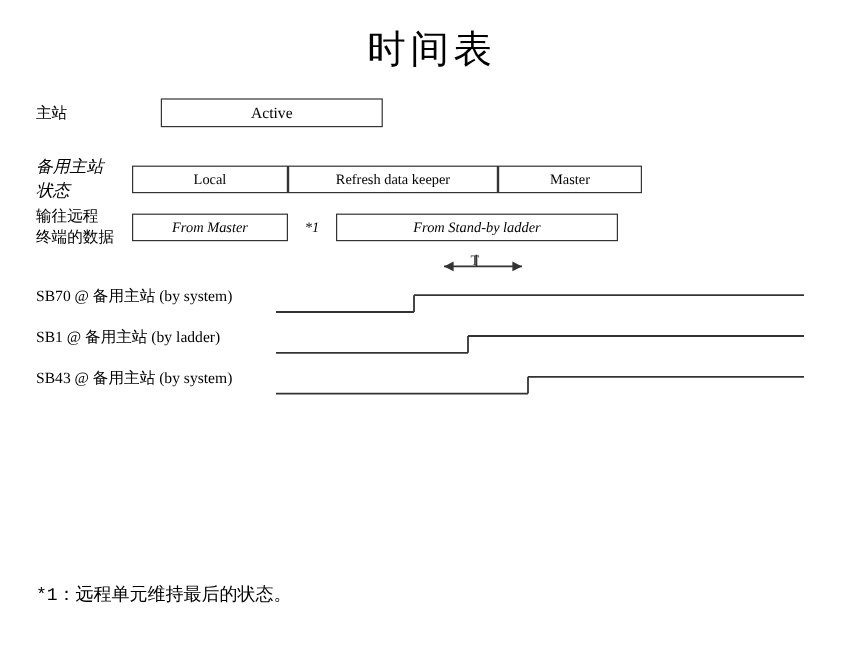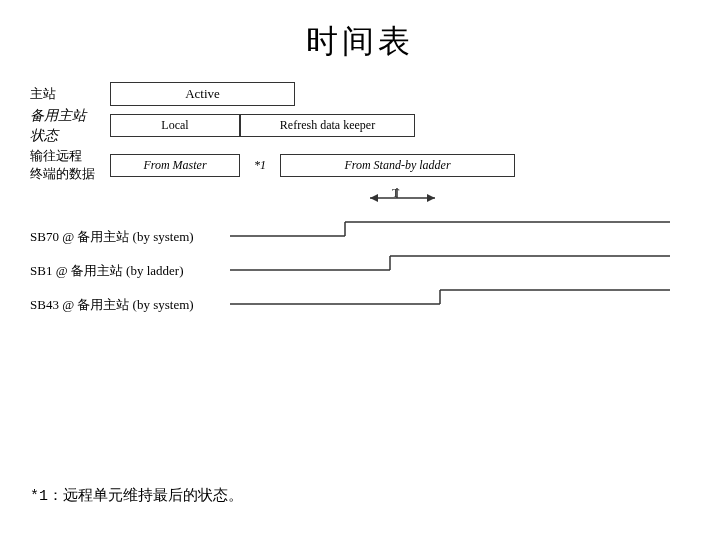--- a/index.html
+++ b/index.html
@@ -84,21 +84,21 @@
     .seg-from-standby { width: 235px; }
 
     
     .timeline-area {
       margin-top: 8px;
       position: relative;
     }
 
     .timeline-row {
       display: flex;
-      align-items: flex-end;
+      align-items: flex-start;
       height: 32px;
       position: relative;
       margin-bottom: 2px;
     }
 
     .tl-label {
       width: 200px;
       font-size: 13px;
       flex-shrink: 0;
     }
@@ -133,36 +133,37 @@
       font-family: Liberation Mono, monospace;
     }
   </style>
 </head>
 <body>
 
 <div class="page-title">时间表</div>
 
 <div class="diagram-container">
 
-  <div class="row" style="margin-bottom:0;">
+  <div class="row" style="margin-bottom:24px;gap:24px;">
     <div class="row-label" style="font-size:13px;">主站</div>
     <div class="row-content">
       <div class="master-box">Active</div>
     </div>
   </div>
 
   <div class="row" style="margin-bottom:0;">
     <div class="row-label" style="font-size:14px; line-height:1.4;font-style:italic;">
       <div>备用主站</div>
       <div>状态</div>
     </div>
     <div class="row-content">
       <div class="standby-row">
         <div class="segment seg-local">Local</div>
         <div class="segment seg-refresh">Refresh data keeper</div>
+        <div class="segment seg-master">Master</div>
       </div>
     </div>
   </div>
 
   <div class="row" style="margin-bottom:0; margin-top:2px;">
     <div class="row-label" style="font-size:13px; line-height:1.4;">
       <div>输往远程</div>
       <div>终端的数据</div>
     </div>
     <div class="row-content">

